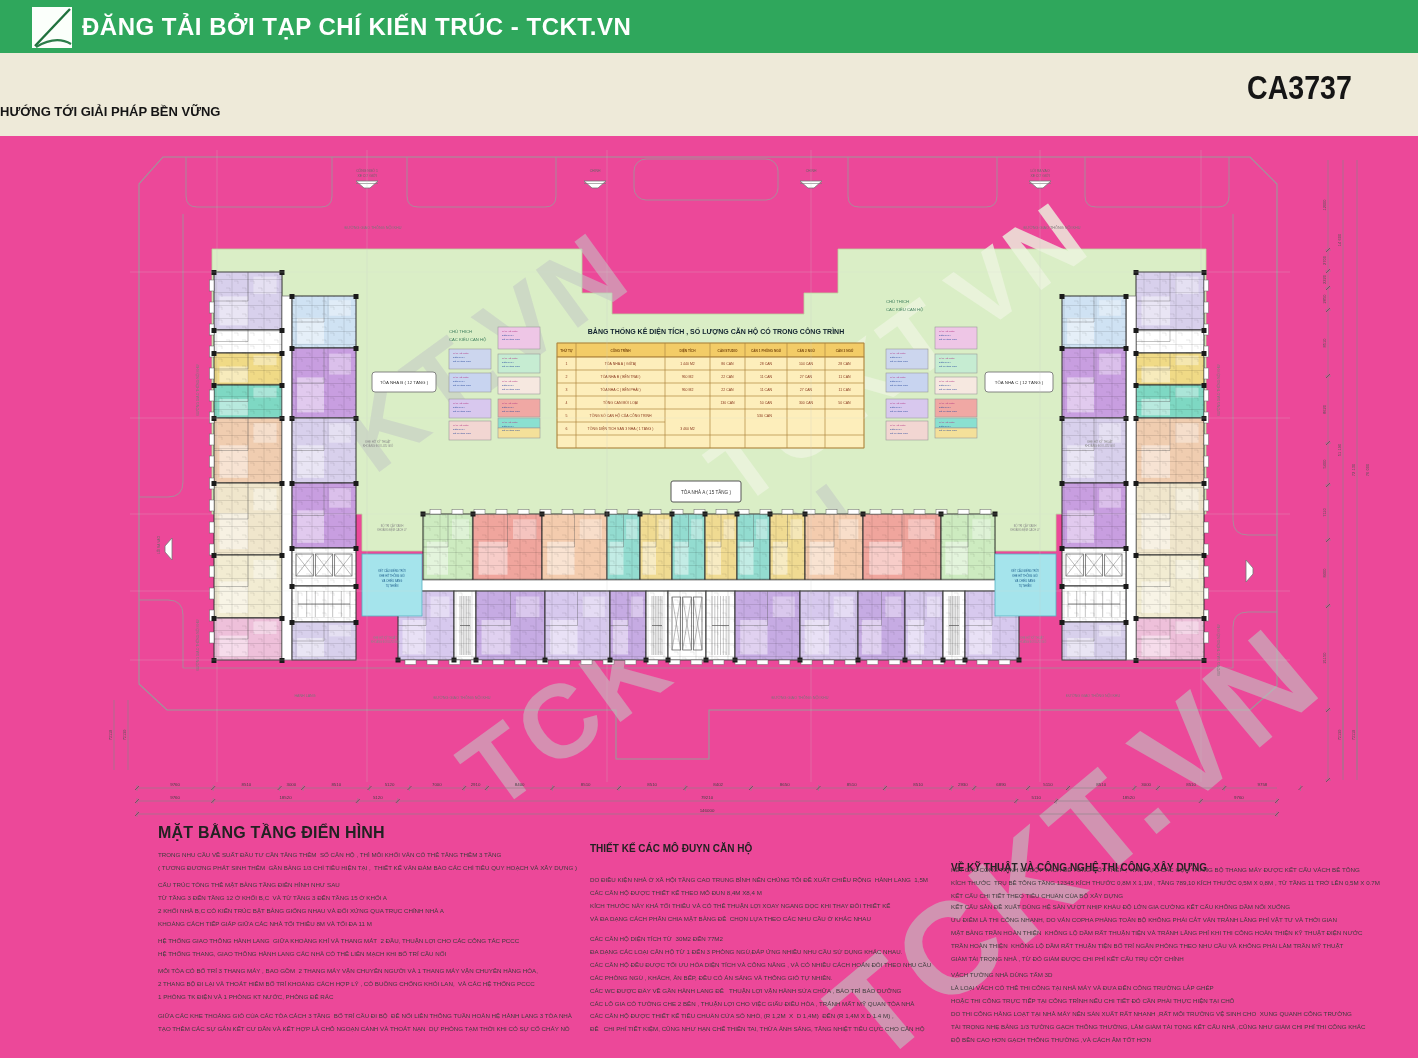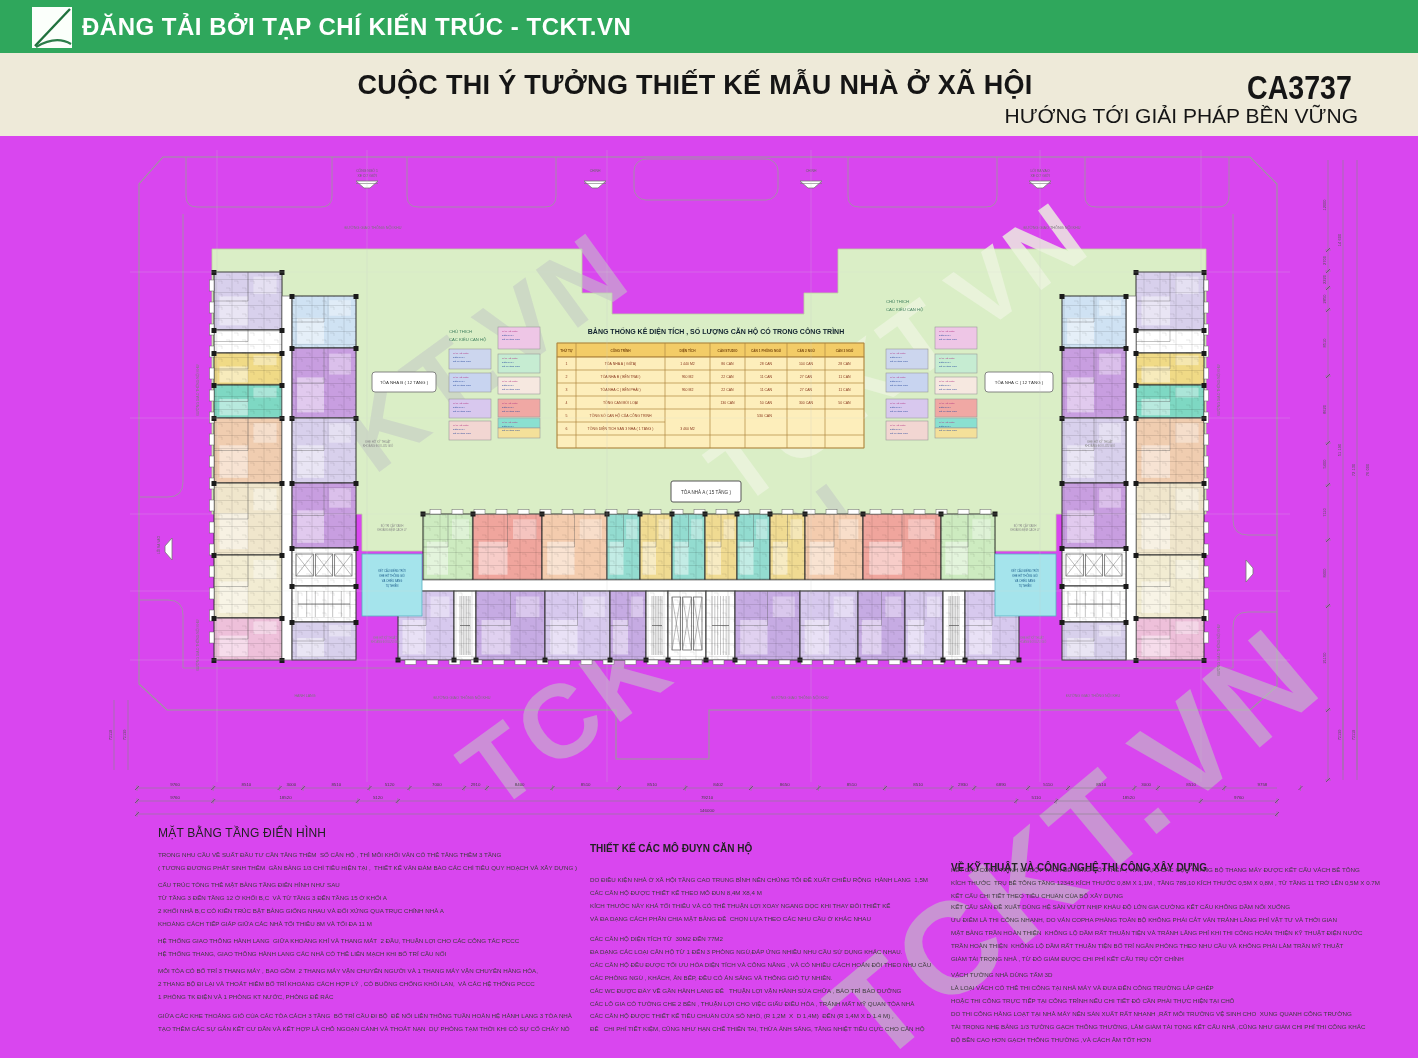--- a/index.html
+++ b/index.html
@@ -1,40 +1,39 @@
 <!DOCTYPE html>
 <html><head><meta charset="utf-8">
 <style>
 html,body{margin:0;padding:0}
-.page{position:relative;width:1418px;height:1058px;background:#d946ef;font-family:"Liberation Sans",sans-serif;overflow:hidden}
+.page{position:relative;width:1418px;height:1058px;background:#ec4899;font-family:"Liberation Sans",sans-serif;overflow:hidden}
 .hdr{position:absolute;left:0;top:0;width:1418px;height:53px;background:#2fa75c}
 .hdrtxt{position:absolute;left:82px;top:13px;color:#ffffff;font-size:24px;font-weight:bold;letter-spacing:0.5px}
 .band{position:absolute;left:0;top:53px;width:1418px;height:83px;background:#eeead9}
 .title1{position:absolute;left:0;top:70px;width:1390px;text-align:center;font-size:27px;font-weight:bold;color:#151515;letter-spacing:0.3px}
-.title2{position:absolute;left:0;top:104px;width:1358px;text-align:right;font-size:21px;font-weight:normal;color:#151515}
+.title2{position:absolute;left:0;top:104px;width:1358px;text-align:left;font-size:13px;font-weight:bold;color:#151515}
 .ca{position:absolute;left:1247px;top:68px;font-size:34px;font-weight:bold;color:#151515;transform:scaleX(0.84);transform-origin:0 0;letter-spacing:0px}
 .fcol{position:absolute;color:#3c3c3c;font-size:6.2px;line-height:12.9px;white-space:pre}
-.ft{font-size:12px;font-weight:normal;color:#222;letter-spacing:0.2px}
+.ft{font-size:16px;font-weight:bold;color:#222;letter-spacing:0.2px}
 .ft2{font-size:10px;font-weight:bold;color:#222}
 </style></head><body>
 <div class="page">
 
 <div class="hdr"></div>
 
 <svg style="position:absolute;left:32px;top:7px" width="40" height="41" viewBox="0 0 40 41">
 <rect x="0" y="0" width="40" height="41" fill="#fbfffb"></rect>
 <line x1="3" y1="39" x2="38" y2="2" stroke="#20713d" stroke-width="2.4"></line>
 <path d="M4 40 Q24 28 39 37" fill="none" stroke="#2c7d4a" stroke-width="2.2"></path>
 </svg>
 
 <div class="hdrtxt">ĐĂNG TẢI BỞI TẠP CHÍ KIẾN TRÚC - TCKT.VN</div>
 
 <div class="band"></div>
 
-<div class="title1">CUỘC THI Ý TƯỞNG THIẾT KẾ MẪU NHÀ Ở XÃ HỘI</div>
 
 <div class="title2">HƯỚNG TỚI GIẢI PHÁP BỀN VỮNG</div>
 
 <div class="ca">CA3737</div>
 <svg style="position:absolute;left:0;top:0" width="1418" height="1058" viewBox="0 0 1418 1058" font-family="Liberation Sans,sans-serif">
 <defs>
 <pattern id="rm" width="16" height="13" patternUnits="userSpaceOnUse">
 <path d="M0 6.5 H16 M8 0 V13" stroke="#000000" stroke-opacity="0.20" stroke-width="0.55"></path>
 <path d="M2 2 H6 V5 M10 8 H14 V11" stroke="#000000" stroke-opacity="0.16" stroke-width="0.5" fill="none"></path>
 </pattern>

